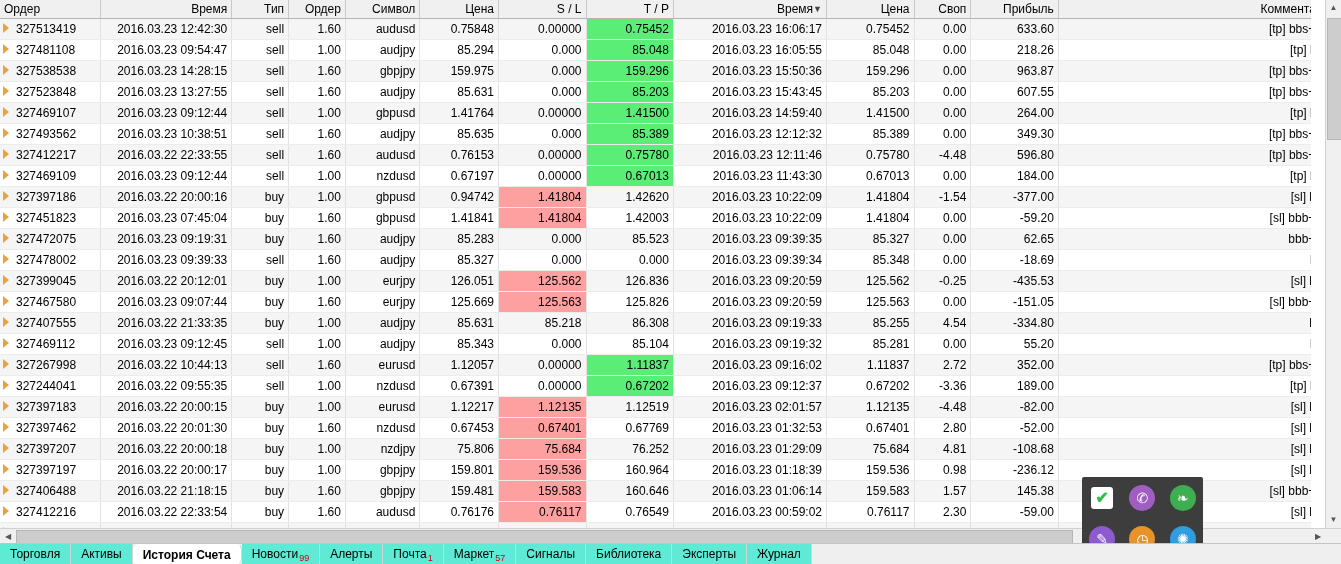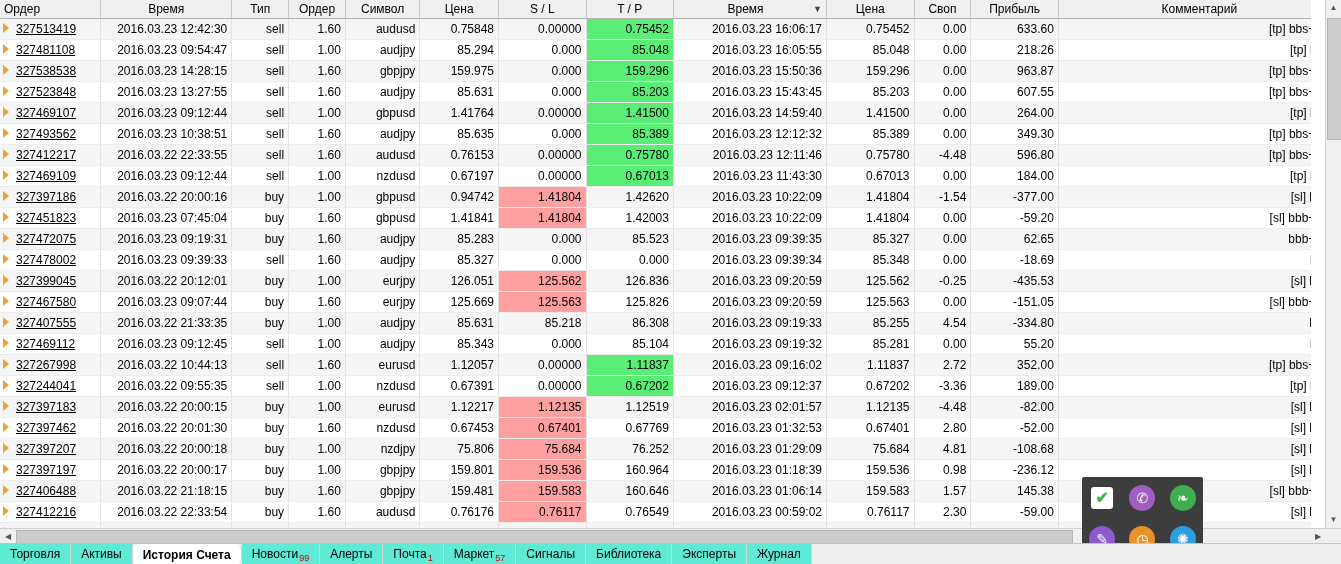--- a/index.html
+++ b/index.html
@@ -56,28 +56,28 @@
     white-space: nowrap;
     overflow: hidden;
   }
   tr.row-alt td { background: #f5f5f5; }
   tr.row-norm td { background: #ffffff; }
   td.num { text-align: right; }
   td.lft { text-align: left; }
   .cell-green { background: #5bee77 !important; text-align: right; }
   .cell-red   { background: #ffa0a0 !important; text-align: right; }
   .th-l { text-align: left; }
-  .th-r { text-align: center; }
+  .th-r { text-align: right; }
   .sort-caret {
     float: right;
     font-size: 9px;
     line-height: 14px;
     color: #444;
   }
-  .order-cell { position: relative; padding-left: 16px !important; text-decoration: underline; }
+  .order-cell { position: relative; padding-left: 16px !important; }
   .order-arrow {
     position: absolute;
     left: 3px;
     top: 4px;
     width: 0; height: 0;
     border-left: 6px solid #e8a33d;
     border-top: 5px solid transparent;
     border-bottom: 5px solid transparent;
   }
   

